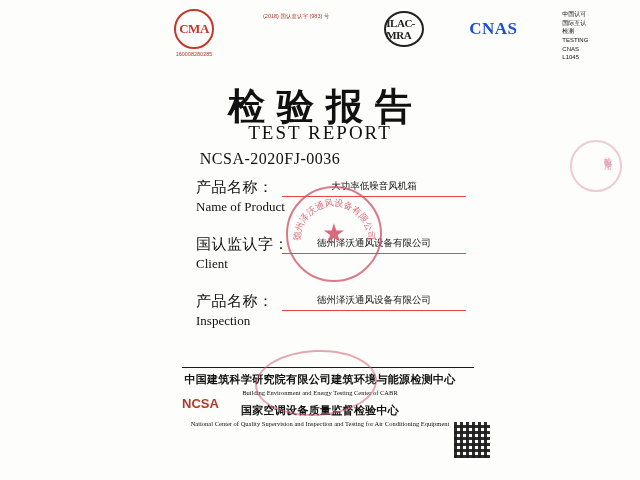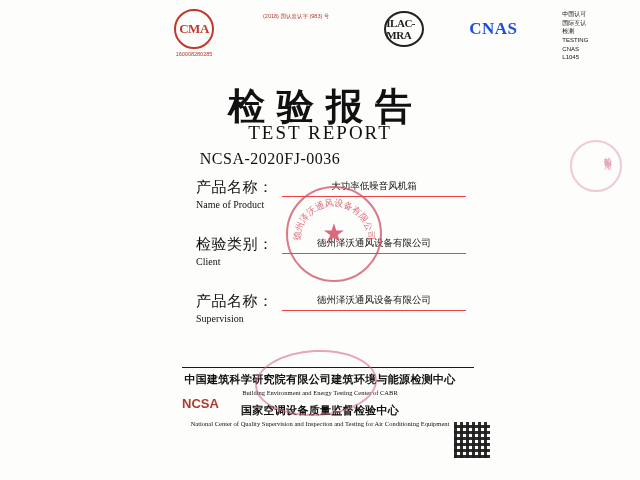--- a/index.html
+++ b/index.html
@@ -145,21 +145,21 @@
     top: 0;
     width: 86px;
   }
   .lab-cn {
     font-size: 15px;
     letter-spacing: 0.5px;
     font-family: "Liberation Serif", serif;
     white-space: nowrap;
   }
   .lab-en {
-    font-size: 10px;
+    font-size: 13px;
     margin-top: 2px;
     font-family: "Liberation Serif", serif;
     white-space: nowrap;
   }
   .field-value {
     position: absolute;
     left: 86px;
     top: 0;
     width: 184px;
     height: 18px;
@@ -342,30 +342,30 @@
     <div class="field">
       <div class="field-label">
         <div class="lab-cn">产品名称：</div>
         <div class="lab-en">Name of Product</div>
       </div>
       <div class="field-value">大功率低噪音风机箱</div>
     </div>
 
     <div class="field">
       <div class="field-label">
-        <div class="lab-cn">检验类别：</div>
+        <div class="lab-cn">国认监认字：</div>
         <div class="lab-en">Client</div>
       </div>
       <div class="field-value">德州泽沃通风设备有限公司</div>
     </div>
 
     <div class="field">
       <div class="field-label">
         <div class="lab-cn">产品名称：</div>
-        <div class="lab-en">Supervision</div>
+        <div class="lab-en">Inspection</div>
       </div>
       <div class="field-value">德州泽沃通风设备有限公司</div>
     </div>
 
 
   </div>
 
   <div class="stamp stamp-round">
     <div class="stamp-star">★</div>
     <svg class="stamp-arc" viewBox="0 0 92 92">

